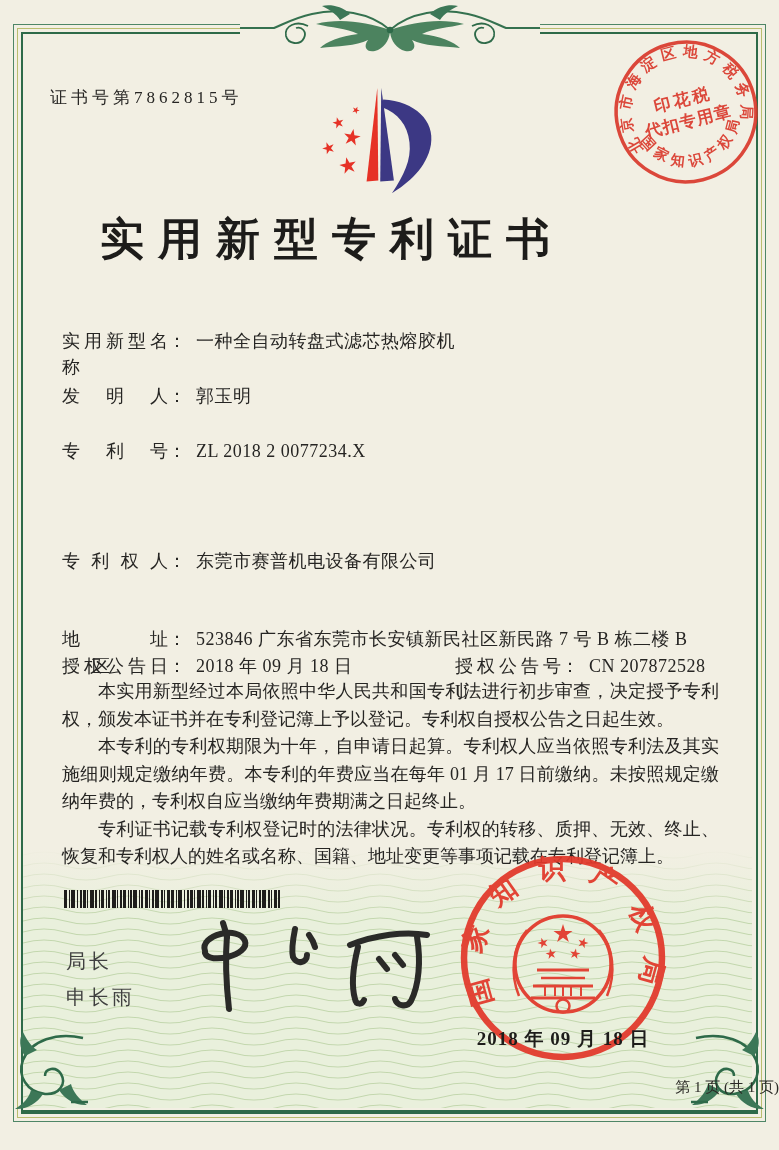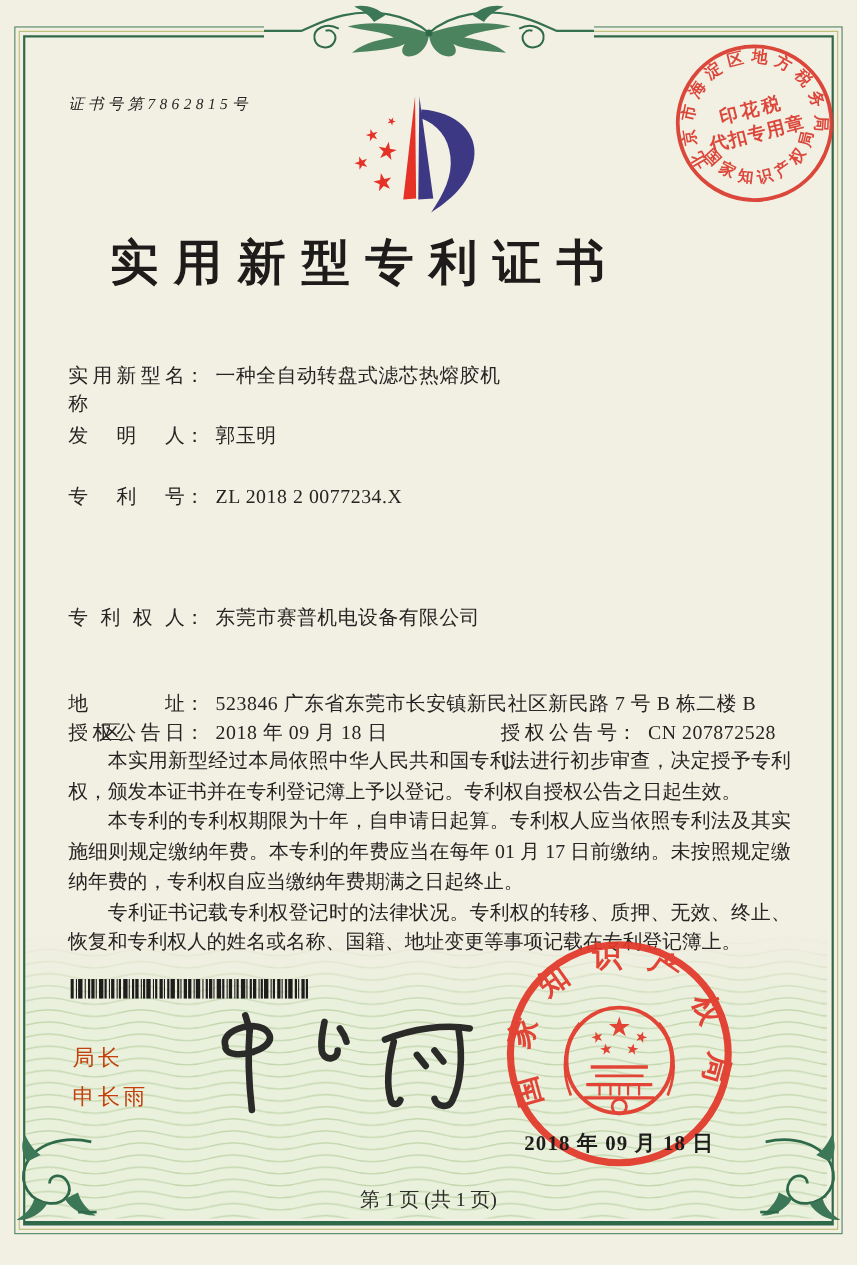--- a/index.html
+++ b/index.html
@@ -12,33 +12,33 @@
   svg{display:block;}
   
   .f1{position:absolute;top:24px;right:13px;bottom:28px;left:13px;border:1.5px solid #4e8666;pointer-events:none;z-index:1;}
   .f2{position:absolute;top:28px;right:17px;bottom:32px;left:17px;border:1px solid #b9bd6e;pointer-events:none;z-index:1;}
   .f3{position:absolute;top:32px;right:21px;bottom:36px;left:21px;border:2px solid #2e6a49;border-bottom-width:4px;pointer-events:none;z-index:1;}
   .guilloche{left:23px;top:848px;z-index:0;}
   .ornament{z-index:2;pointer-events:none;}
   .content{z-index:3;}
   .stamp-layer{z-index:4;}
   .over-stamp{z-index:5;}
-  .cert-no{left:62px;top:86px;font-size:14px;letter-spacing:4px;font-style:italic;}
+  .cert-no{left:50px;top:86px;font-size:17px;letter-spacing:4px;}
   .title{left:0;top:210px;width:650px;text-align:center;font-size:44px;font-weight:600;letter-spacing:14px;text-indent:14px;color:#1d1c1a;}
   .frow{left:62px;width:656px;position:absolute;font-size:18px;line-height:26px;}
   .flabel{display:inline-block;width:106px;text-align:justify;text-align-last:justify;vertical-align:top;}
   .fcolon{display:inline-block;vertical-align:top;}
   .fvalue{margin-left:10px;letter-spacing:.5px;}
   .fline2{position:absolute;left:30px;top:27px;}
   .grant{position:absolute;left:393px;top:0;}
   .paras{left:62px;top:678px;width:657px;font-size:18px;line-height:27.5px;text-align:justify;}
   .paras p{margin:0;text-indent:2em;}
-  .officer{left:66px;font-family:"Liberation Sans","DejaVu Sans",sans-serif;font-size:20px;letter-spacing:3px;color:#c2410c;}
+  .officer{left:66px;font-family:"Liberation Sans","DejaVu Sans",sans-serif;font-size:20px;letter-spacing:3px;color:#404040;}
   .seal-date{left:455px;top:1026px;width:216px;text-align:center;font-size:19px;letter-spacing:1px;color:#1d1c1a;font-weight:600;}
-  .footer{left:0;top:1078px;width:779px;text-align:center;font-size:18px;color:#2b2a26;}
+  .footer{left:0;top:1078px;width:779px;text-align:right;font-size:15px;color:#2b2a26;}
 </style>
 </head>
 <body>
 
 <div class="page">
 
   <svg class="abs guilloche" width="729" height="260">
     <defs>
       <pattern id="gw" width="84" height="11" patternUnits="userSpaceOnUse">
         <path d="M0,7 Q21,1 42,7 T84,7" fill="none" stroke="#c3d7ae" stroke-width="1.1"></path>

